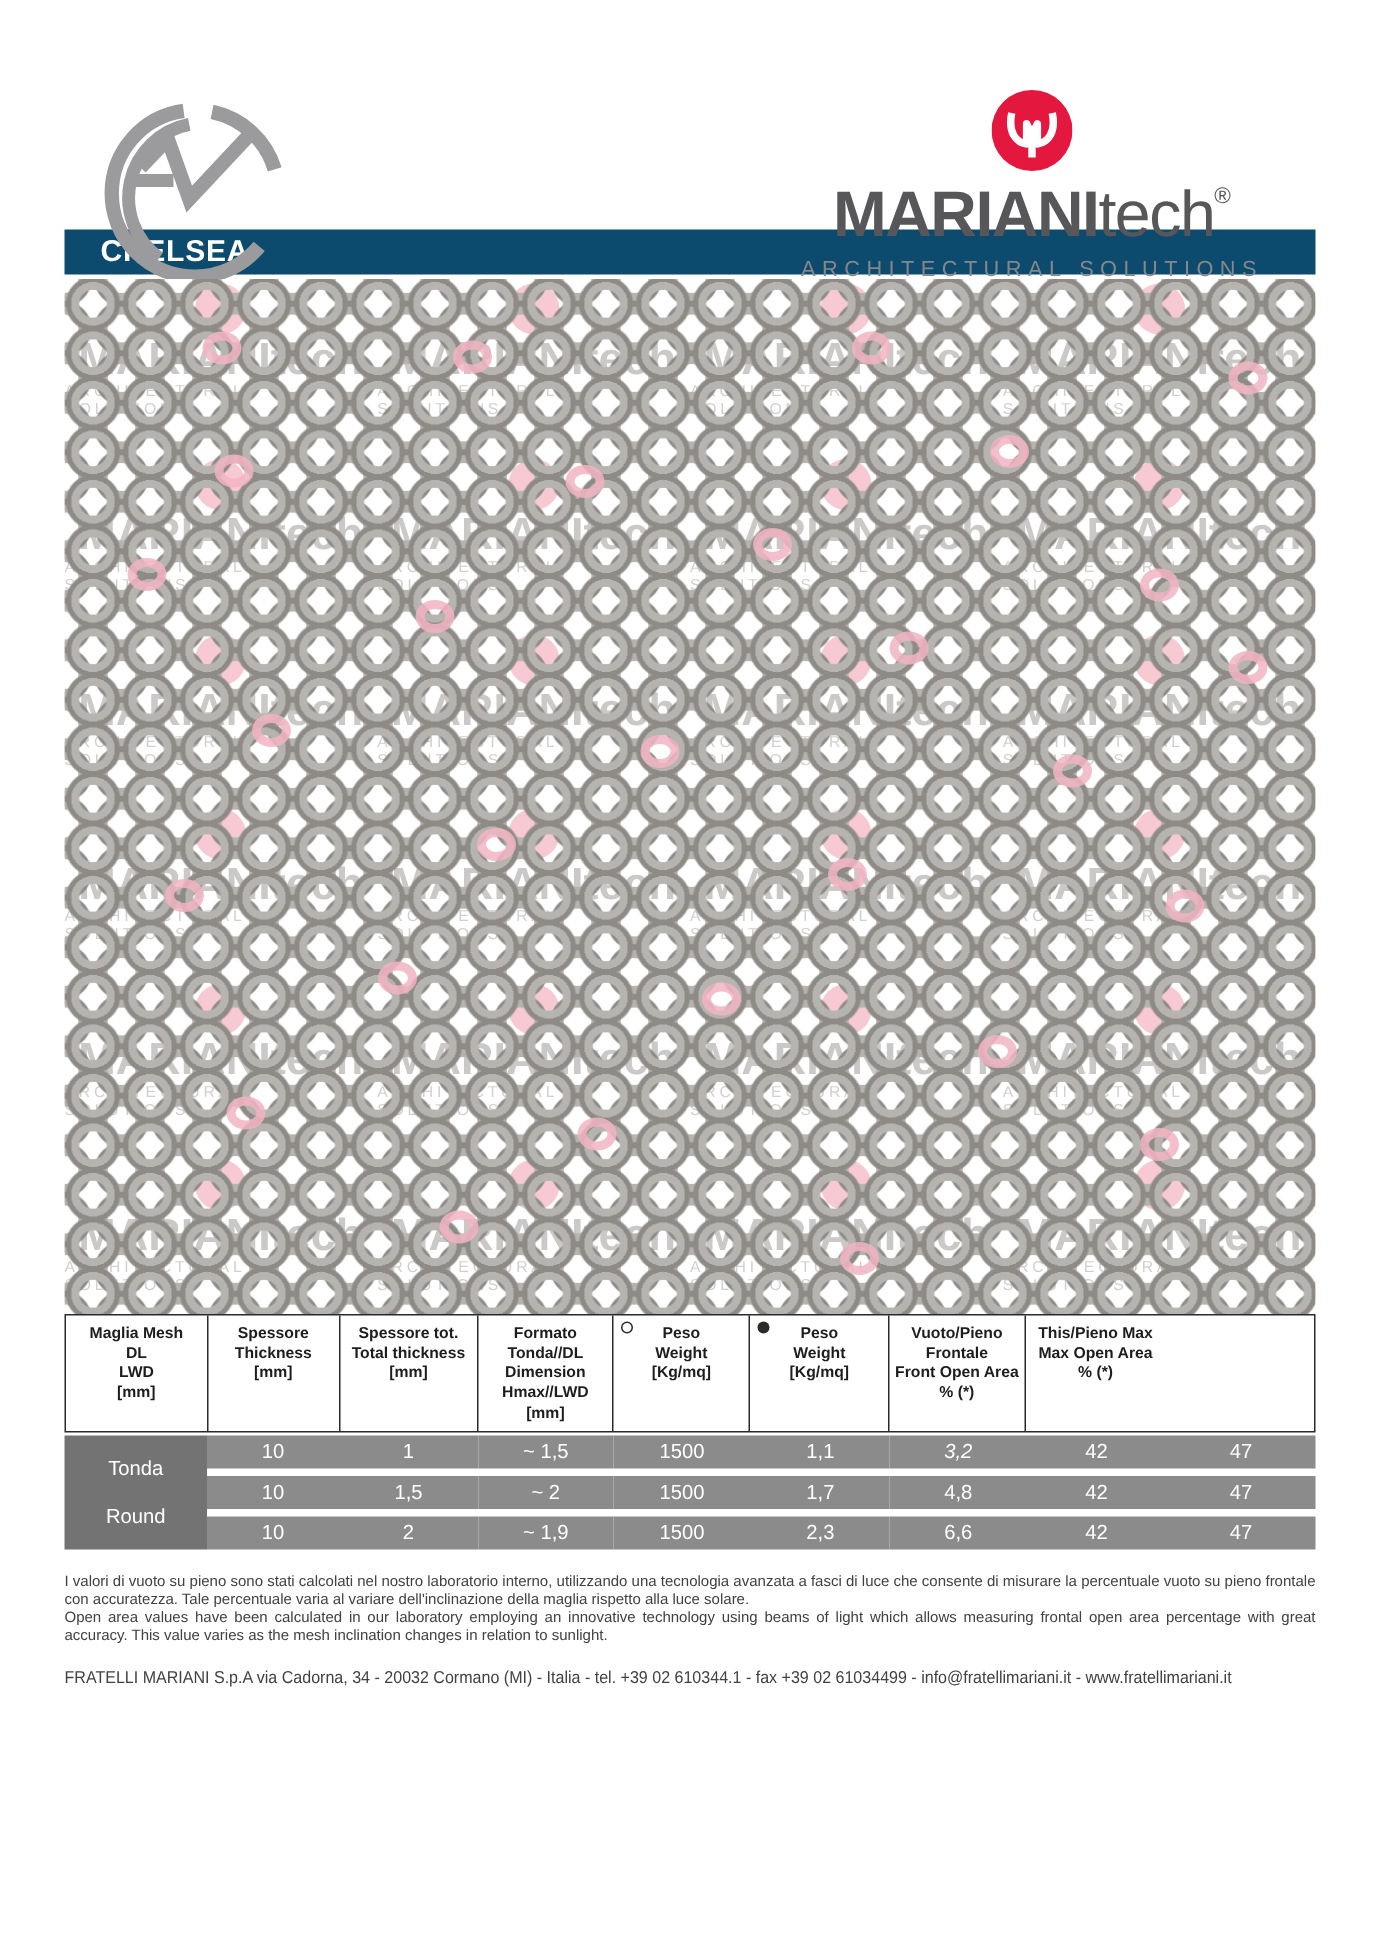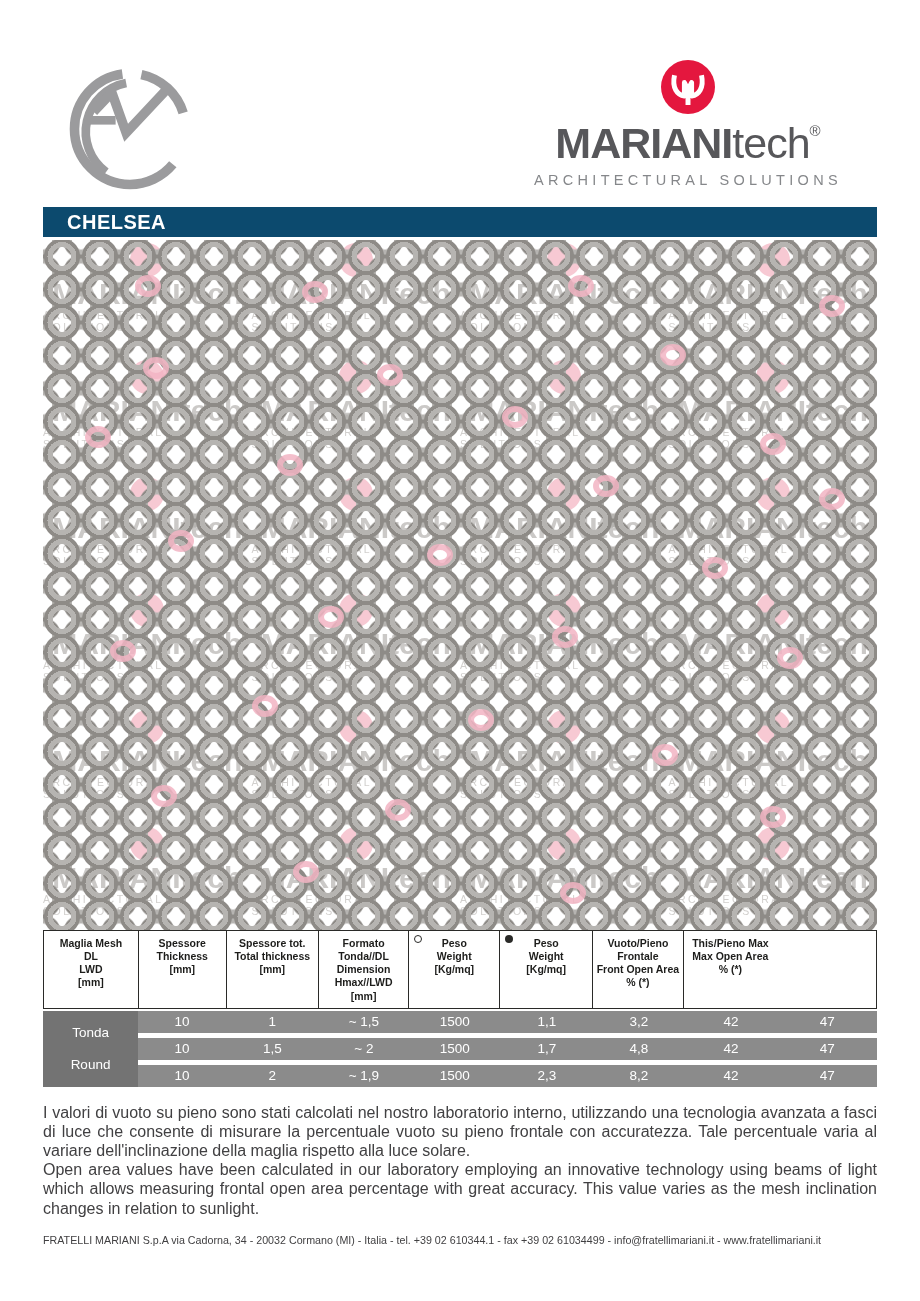--- a/index.html
+++ b/index.html
@@ -4,21 +4,21 @@
 <style>
   * { margin:0; padding:0; box-sizing:border-box; }
   html,body { background:#ffffff; }
   body {
     width:920px; height:1301px; position:relative; overflow:hidden;
     font-family:"Liberation Sans", sans-serif; color:#1c1c1c;
   }
   .page { position:absolute; inset:0; background:#fff; }
 
   
-  .top-header { position:relative; height:207px; }
+  .top-header { position:relative; height:153px; }
   .fm-logo { position:absolute; left:60px; top:60px; width:140px; height:134px; }
   .brand-block { position:absolute; left:522px; top:60px; width:332px; text-align:center; }
   .brand-mark { width:54px; height:54px; display:block; margin:0 auto 8px; }
   .brand-line { white-space:nowrap; line-height:1; color:#57575a; }
   .brand-bold { font-weight:700; font-size:43px; letter-spacing:-1px; }
   .brand-light { font-weight:400; font-size:43px; letter-spacing:-1px; }
   .brand-reg { font-size:15px; vertical-align:22px; color:#57575a; }
   .brand-sub { margin-top:7px; font-size:14.5px; letter-spacing:4.3px; color:#85878a; white-space:nowrap; }
 
   
@@ -85,21 +85,21 @@
 
   .legend {
     margin-top:9px; display:flex; justify-content:flex-end; align-items:center; gap:4px;
     font-size:8px; color:#2a2a28; white-space:nowrap;
   }
   .legend .dot { width:7px; height:7px; border-radius:50%; flex:0 0 auto; }
   .legend .dot.open { border:1px solid #2a2a28; background:#fff; }
   .legend .dot.filled { background:#2a2a28; }
 
   .notes { margin-top:16px; }
-  .note { font-size:16px; line-height:1.2; color:#414042; text-align:justify; }
+  .note { font-size:10px; line-height:1.2; color:#414042; text-align:justify; }
   .note + .note { }
 
   .footer-line {
     margin-top:16px; font-size:11.5px; color:#414042; white-space:nowrap;
     transform:scaleX(.93); transform-origin:left center;
   }
 </style>
 </head>
 <body>
 
@@ -354,37 +354,37 @@
     <div class="tbody">
         <div class="shape-cell">
           <div>Tonda</div>
           <div>Round</div>
         </div>
         <div class="dcell" style="grid-area: 1 / 2;">10</div>
         <div class="dcell" style="grid-area: 1 / 3;">1</div>
         <div class="dcell" style="grid-area: 1 / 4;">~ 1,5</div>
         <div class="dcell" style="grid-area: 1 / 5;">1500</div>
         <div class="dcell" style="grid-area: 1 / 6;">1,1</div>
-        <div class="dcell" style="grid-area: 1 / 7;">3,2</div>
+        <div class="dcell" style="grid-area: 1 / 7; font-style: italic;">3,2</div>
         <div class="dcell" style="grid-area: 1 / 8;">42</div>
         <div class="dcell" style="grid-area: 1 / 9;">47</div>
         <div class="dcell" style="grid-area: 2 / 2;">10</div>
         <div class="dcell" style="grid-area: 2 / 3;">1,5</div>
         <div class="dcell" style="grid-area: 2 / 4;">~ 2</div>
         <div class="dcell" style="grid-area: 2 / 5;">1500</div>
         <div class="dcell" style="grid-area: 2 / 6;">1,7</div>
         <div class="dcell" style="grid-area: 2 / 7;">4,8</div>
         <div class="dcell" style="grid-area: 2 / 8;">42</div>
         <div class="dcell" style="grid-area: 2 / 9;">47</div>
         <div class="dcell" style="grid-area: 3 / 2;">10</div>
         <div class="dcell" style="grid-area: 3 / 3;">2</div>
         <div class="dcell" style="grid-area: 3 / 4;">~ 1,9</div>
         <div class="dcell" style="grid-area: 3 / 5;">1500</div>
         <div class="dcell" style="grid-area: 3 / 6;">2,3</div>
-        <div class="dcell" style="grid-area: 3 / 7;">8,2</div>
+        <div class="dcell" style="grid-area: 3 / 7;">6,6</div>
         <div class="dcell" style="grid-area: 3 / 8;">42</div>
         <div class="dcell" style="grid-area: 3 / 9;">47</div>
       </div>
 
 
     <div class="notes">
       <p class="note">I valori di vuoto su pieno sono stati calcolati nel nostro laboratorio interno, utilizzando una tecnologia avanzata a fasci di luce che consente di misurare la percentuale vuoto su pieno frontale con accuratezza. Tale percentuale varia al variare dell'inclinazione della maglia rispetto alla luce solare.</p>
       <p class="note">Open area values have been calculated in our laboratory employing an innovative technology using beams of light which allows measuring frontal open area percentage with great accuracy. This value varies as the mesh inclination changes in relation to sunlight.</p>
     </div>
 

